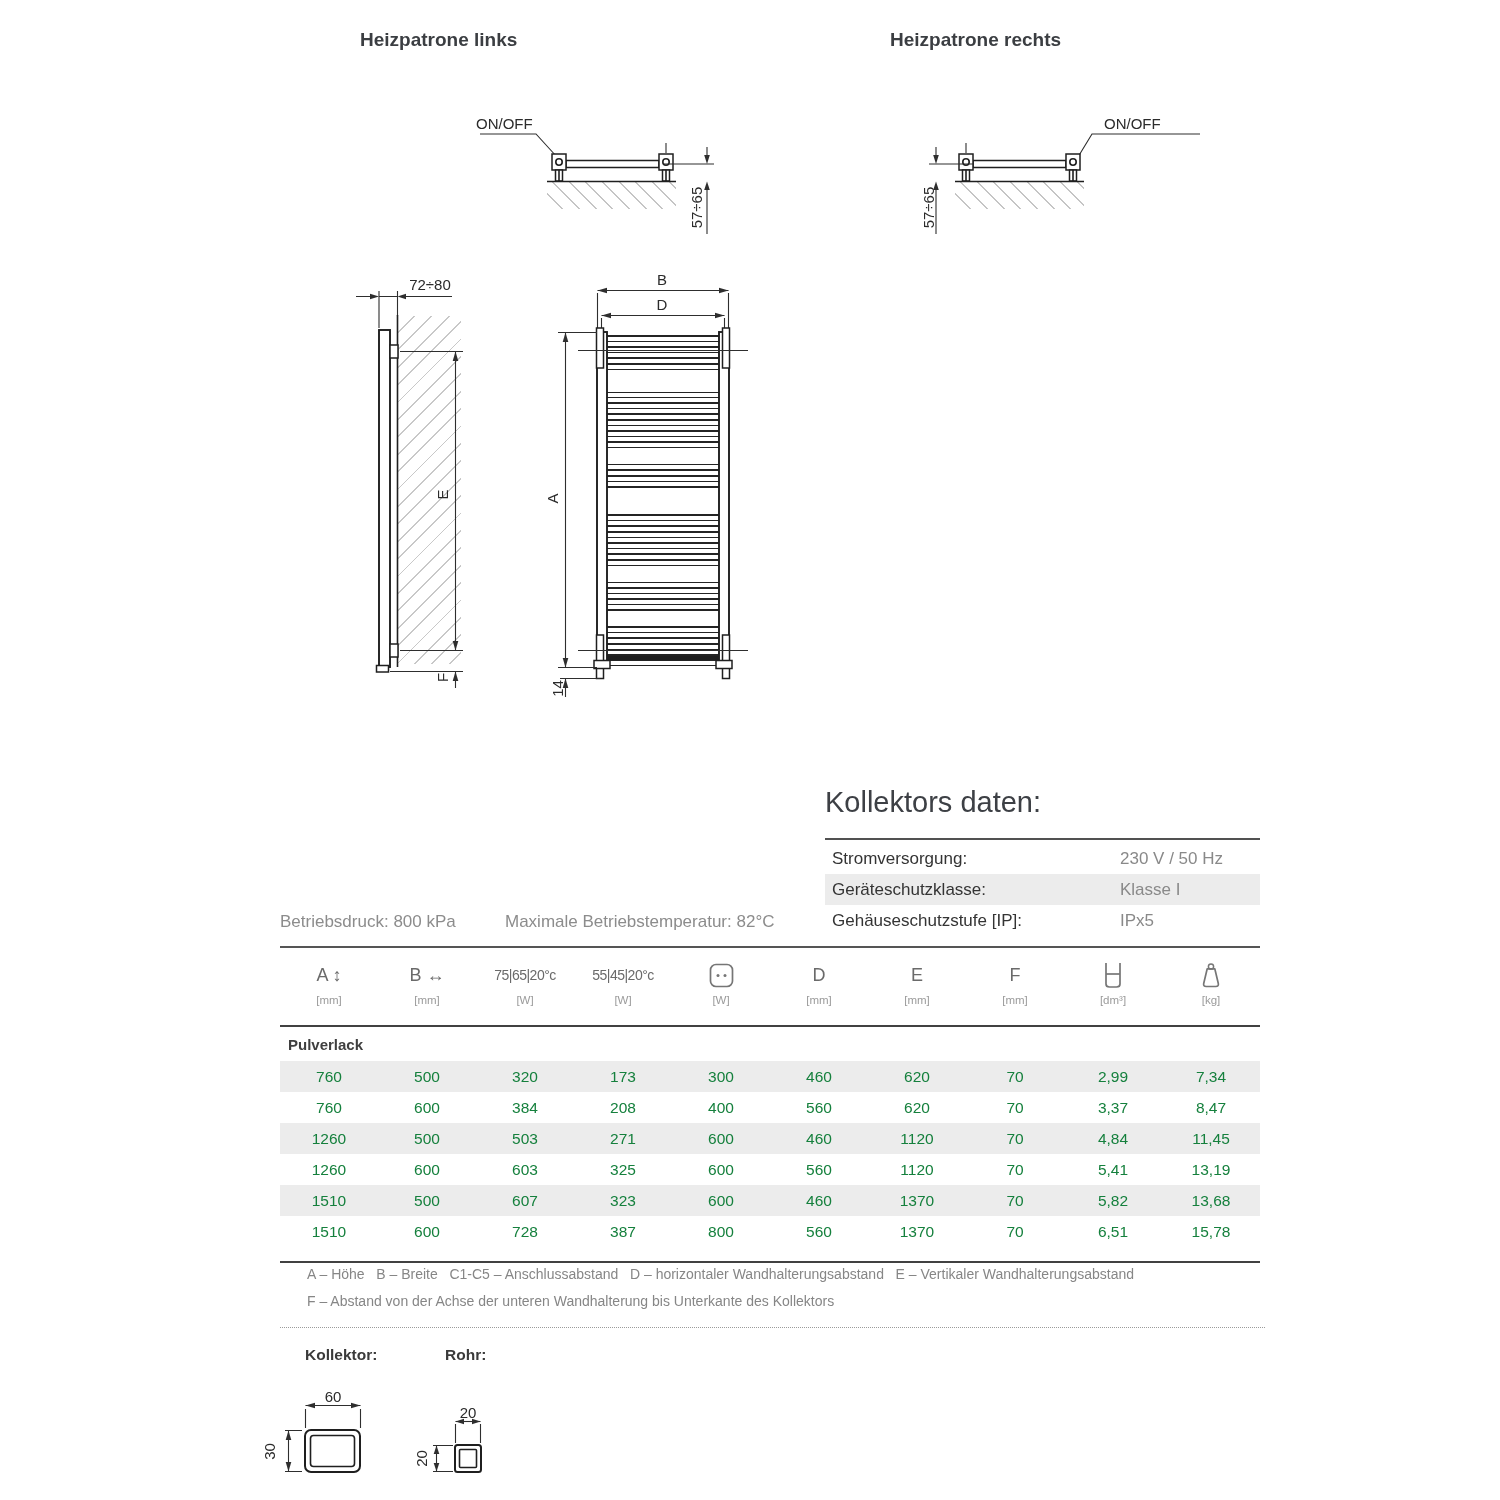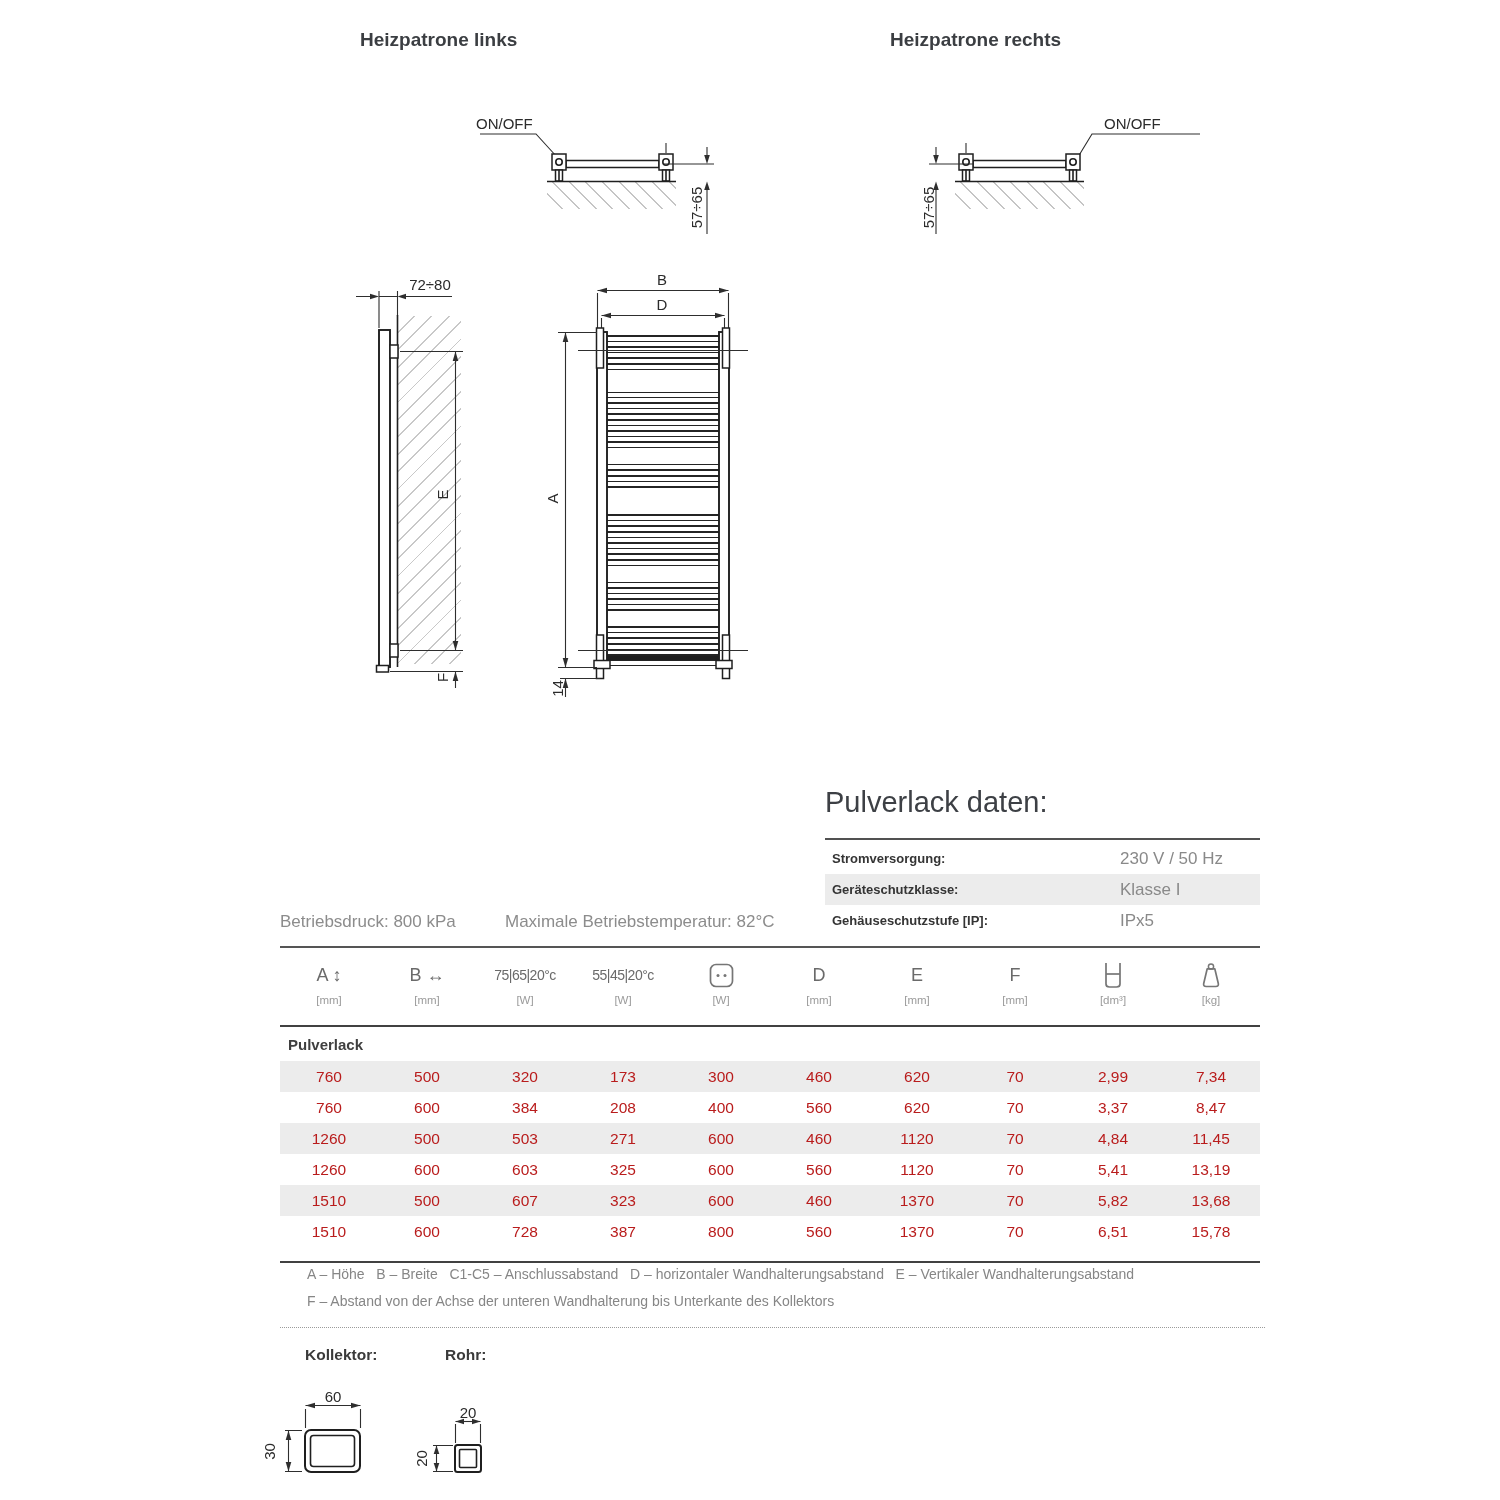--- a/index.html
+++ b/index.html
@@ -35,34 +35,34 @@
   
   .dlabel{position:absolute;font-size:15px;color:#2b2b2b;z-index:3;text-align:center;}
   .rot{transform:rotate(-90deg);}
   
   .big-hdg{position:absolute;font-size:31px;font-weight:400;color:#3d4045;z-index:3;}
   .sub-gray{position:absolute;font-size:17px;color:#8c8c8c;z-index:3;text-align:right;}
   
   .etable{position:absolute;left:825px;top:838px;width:435px;border-top:2px solid #515151;z-index:3;padding-top:3px;}
   .erow{display:flex;align-items:center;height:31px;}
   .erow.stripe{background:#ececec;}
-  .elabel{flex:0 0 288px;padding-left:7px;font-size:13px;font-weight:700;color:#343434;}
+  .elabel{flex:0 0 288px;padding-left:7px;font-size:17px;font-weight:400;color:#343434;}
   .evalue{font-size:17px;color:#898989;}
   
   .table{position:absolute;left:280px;top:946px;width:980px;border-top:2px solid #555;z-index:3;}
   .thead{display:grid;grid-template-columns:repeat(10,1fr);height:77px;padding-top:12px;box-sizing:border-box;}
   .hcell{display:flex;flex-direction:column;align-items:center;justify-content:flex-start;}
   .collabel{font-size:18px;color:#6a6a6a;height:30px;display:flex;align-items:center;}
   .collabel.small{font-size:14px;letter-spacing:-0.5px;}
   .colunit{font-size:11.5px;color:#9b9b9b;margin-top:4px;}
   .section-row{border-top:2px solid #414141;height:34px;display:flex;align-items:center;}
   .section-label{font-size:15px;font-weight:700;color:#3f3f3f;padding-left:8px;}
   .trow{display:grid;grid-template-columns:repeat(10,1fr);height:31px;}
   .trow.stripe{background:#ececec;}
-  .tcell{display:flex;align-items:center;justify-content:center;font-size:15.5px;color:#b91c1c;}
+  .tcell{display:flex;align-items:center;justify-content:center;font-size:15.5px;color:#15803d;}
   .bottomline{border-top:2px solid #414141;margin-top:14px;}
   
   .legend{position:absolute;left:307px;font-size:14px;color:#868686;z-index:3;white-space:pre;}
   .dotted{position:absolute;left:280px;top:1327px;width:985px;border-top:1px dotted #9b9b9b;z-index:3;}
   .cs-hdg{position:absolute;font-size:15.5px;font-weight:700;color:#3a3a3a;z-index:3;}
 </style>
 </head>
 <body>
 
 <div class="page">
@@ -189,21 +189,21 @@
   <span class="dlabel" style="left:652px;top:271px;width:20px;">B</span>
   <span class="dlabel" style="left:652px;top:296px;width:20px;">D</span>
   <span class="dlabel rot" style="left:542px;top:490px;width:20px;">A</span>
   <span class="dlabel rot" style="left:432px;top:486px;width:20px;">E</span>
   <span class="dlabel rot" style="left:432px;top:669px;width:20px;">F</span>
   <span class="dlabel rot" style="left:545px;top:680px;width:24px;">14</span>
 
   <span class="sub-gray" style="left:280px;top:912px;">Betriebsdruck: 800 kPa</span>
   <span class="sub-gray" style="left:505px;top:912px;">Maximale Betriebstemperatur: 82°C</span>
 
-  <div class="big-hdg" style="left:825px;top:786px;font-size:29px;">Pulverlack daten:</div>
+  <div class="big-hdg" style="left:825px;top:786px;font-size:29px;">Kollektors daten:</div>
   <div class="etable">
     <div class="erow">
       <span class="elabel">Stromversorgung:</span>
       <span class="evalue">230 V / 50 Hz</span>
     </div>
     <div class="erow stripe">
       <span class="elabel">Geräteschutzklasse:</span>
       <span class="evalue">Klasse I</span>
     </div>
     <div class="erow">

